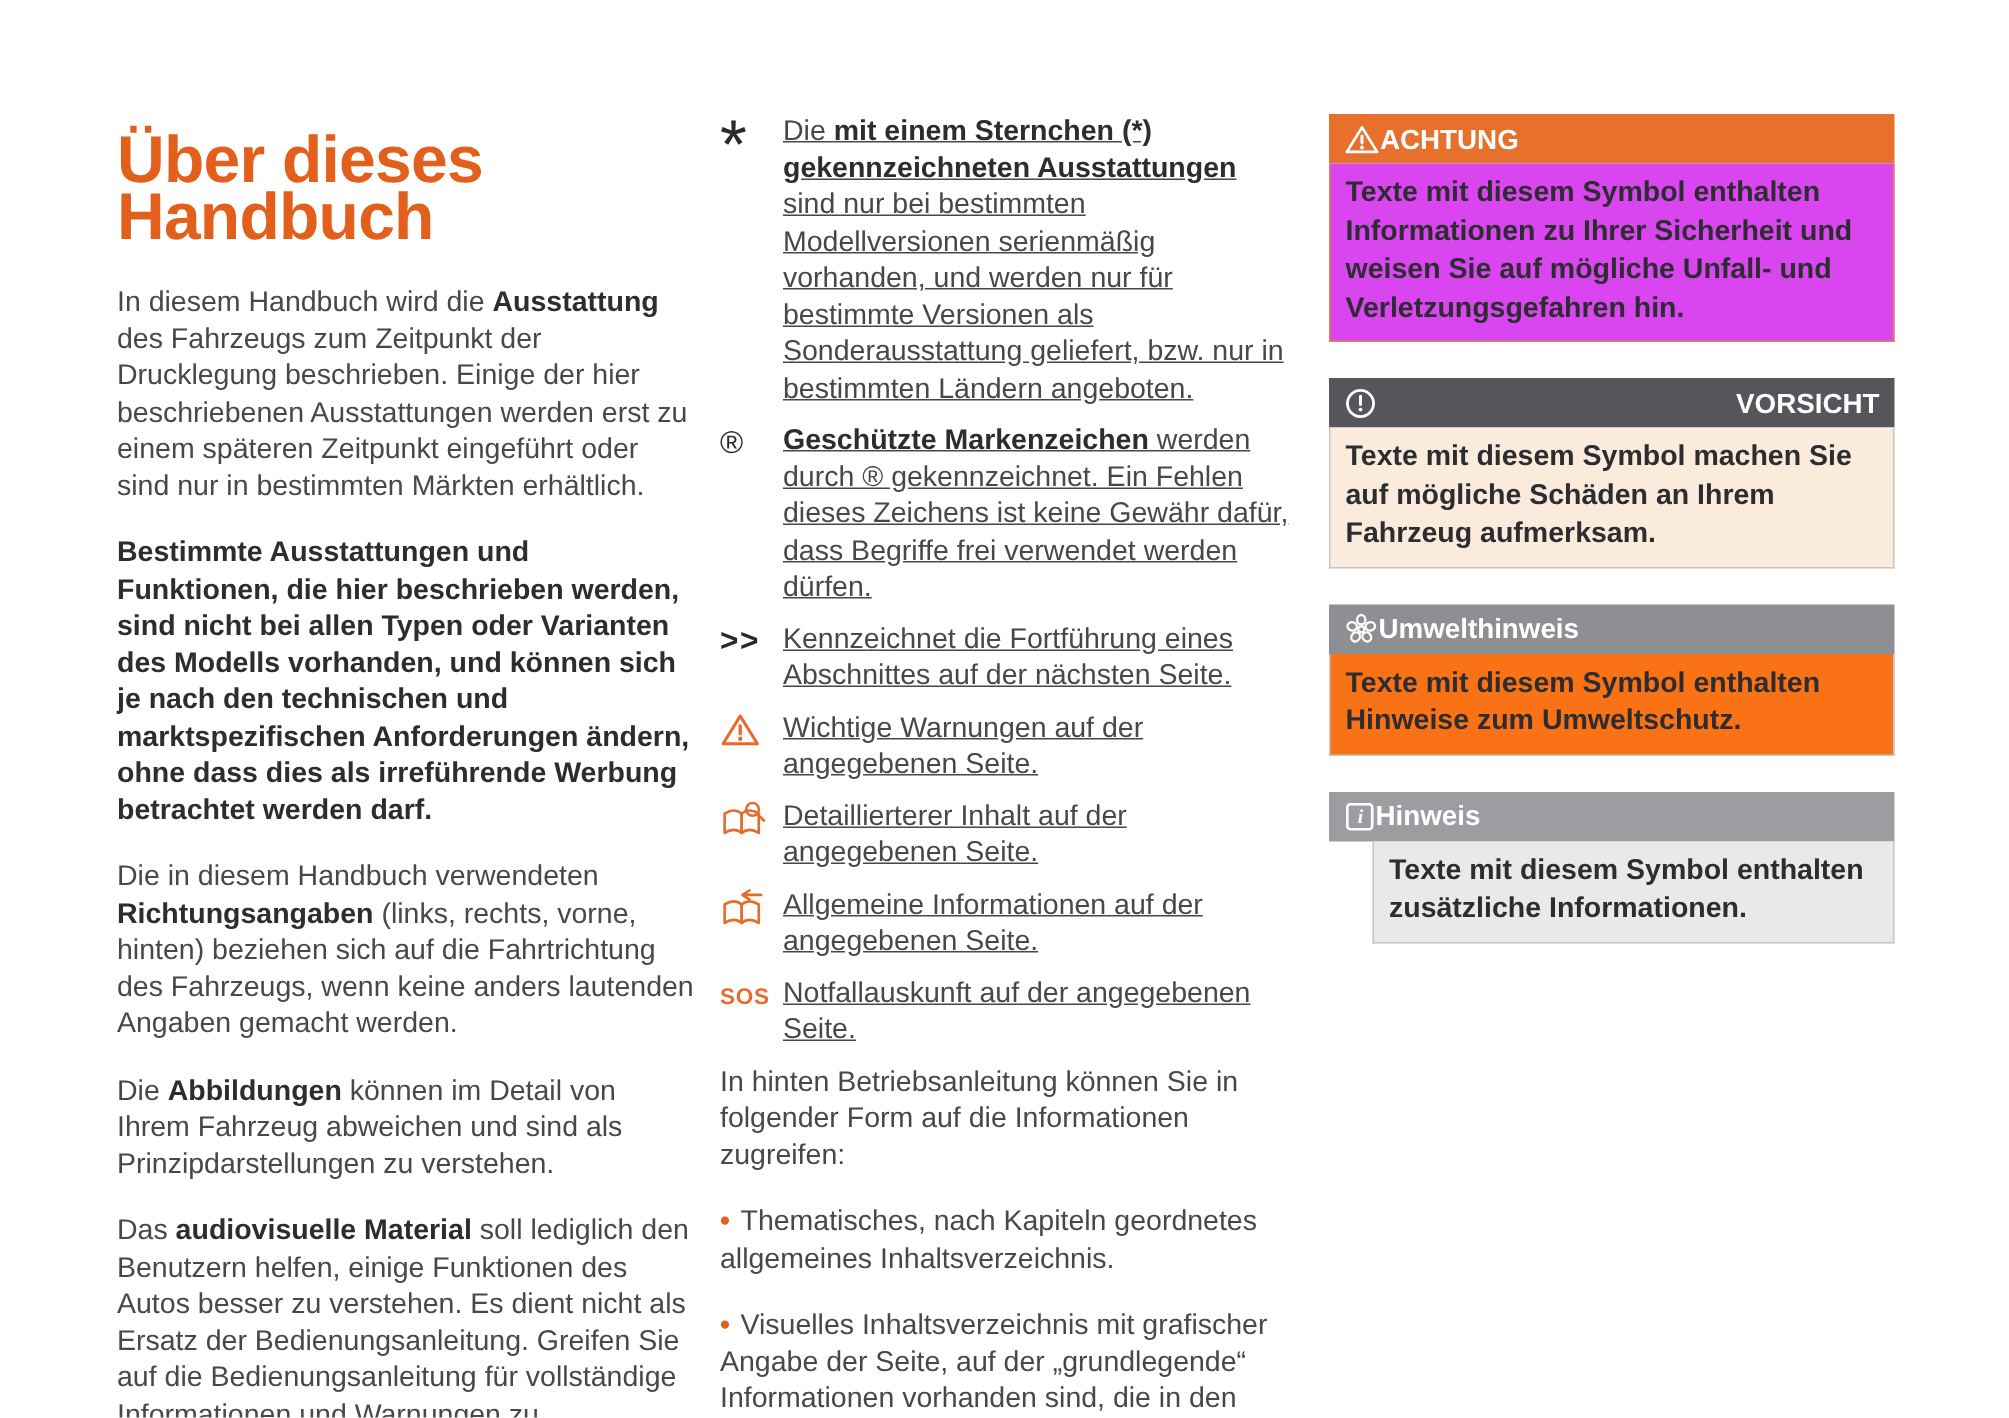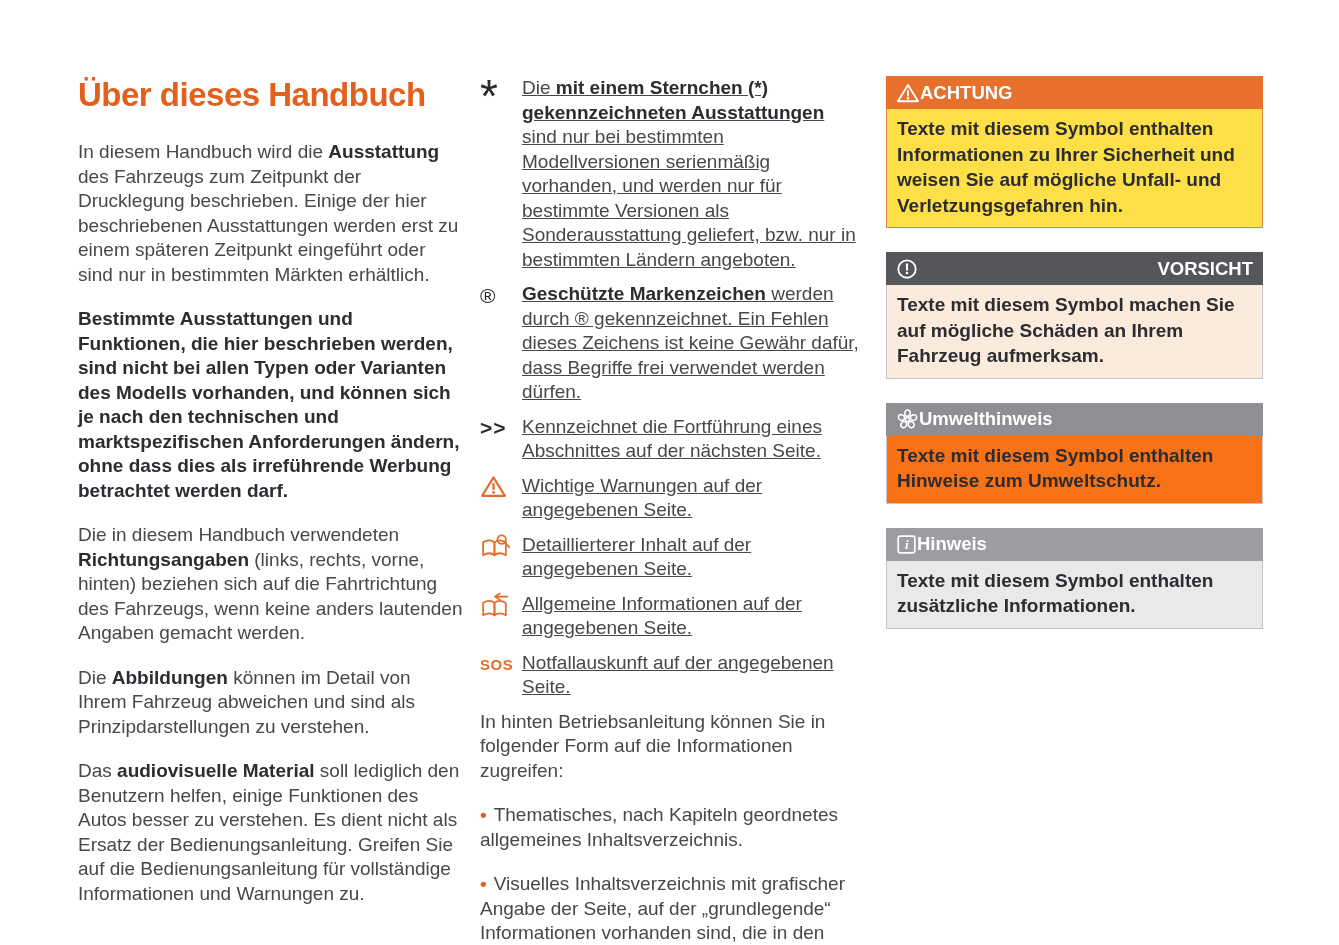--- a/index.html
+++ b/index.html
@@ -12,22 +12,22 @@
   }
   .page{ position:relative; width:1339px; height:945px; }
 
   
   .col{ position:absolute; top:76px; }
   .col-left{ left:78px;  width:386px; }
   .col-mid{  left:480px; width:380px; }
   .col-right{left:886px; width:377px; }
 
   h1.doc-title{
-    margin:0 0 26px 0;
-    font-size:33px; line-height:38px;
+    margin:12px 0 26px 0;
+    font-size:44px; line-height:38px;
     font-weight:700; letter-spacing:-0.5px;
     color:#e2601c;
   }
   p.para{
     margin:0 0 20px 0;
     font-size:19px; line-height:24.5px;
     color:#47474c;
   }
   .b{ font-weight:700; color:#2c2c31; }
   p.para-bold{ font-weight:700; color:#2c2c31; }
@@ -57,27 +57,27 @@
     padding:0 10px; 
     color:#ffffff; font-weight:700; font-size:18.5px;
   }
   .box-header .hicon{ display:flex; align-items:center; }
   .box-body{
     padding:7px 10px 9px 10px;
     font-weight:700; font-size:19px; line-height:25.5px;
     color:#2c2c31;
   }
   .box-achtung .box-header{ background:#e7702c; }
-  .box-achtung .box-body{ background:#fde047; border:1px solid #e0824e; border-top:none; }
+  .box-achtung .box-body{ background:#d946ef; border:1px solid #e0824e; border-top:none; }
   .box-vorsicht .box-header{ background:#55565a;justify-content:space-between; }
   .box-vorsicht .box-body{ background:#faebdc; border:1px solid #c6c6c8; border-top:none; }
   .box-umwelt .box-header{ background:#8e8f93; }
   .box-umwelt .box-body{ background:#f97316; border:1px solid #c6c6c8; border-top:none; }
   .box-hinweis .box-header{ background:#9c9da1; }
-  .box-hinweis .box-body{ background:#e9e9ea; border:1px solid #c6c6c8; border-top:none; }
+  .box-hinweis .box-body{ background:#e9e9ea; border:1px solid #c6c6c8; border-top:none;margin-left:29px; }
 
   .right-bullet{ margin-bottom:24px; }
   svg{ display:block; }
 </style>
 </head>
 <body>
 
 <div class="page">
 
   <div class="col col-left">

